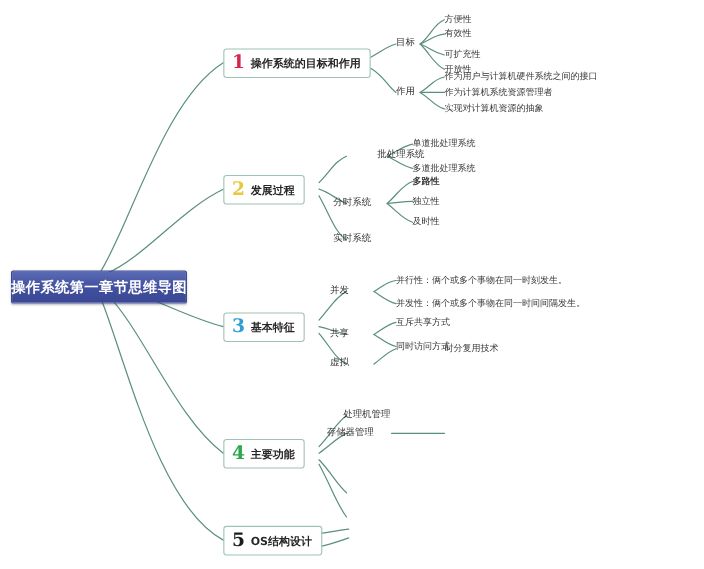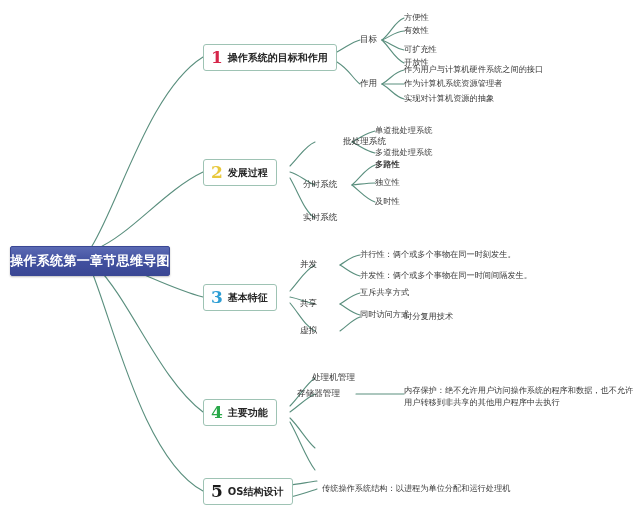--- a/index.html
+++ b/index.html
@@ -187,22 +187,20 @@
   <div class="node l2" style="left:300px; top:326px;">虚拟</div>
   <div class="node l3" style="left:360px; top:312px;padding-left:44px;">时分复用技术</div>
 
   <div class="branch" style="left:203px; top:399px;">
     <span class="num" style="color:#2aa84a;">4</span>
     <span class="blabel">主要功能</span>
   </div>
 
   <div class="node l2" style="left:297px; top:373px;margin-left:15px;">处理机管理</div>
   <div class="node l2" style="left:297px; top:389px;">存储器管理</div>
-  <div class="node l3 wrap" style="left:404px; top:385px;">内存保护：绝不允许用户访问操作系统的程序和数据，也不允许用户转移到非共享的其他用户程序中去执行</div>
 
   <div class="branch" style="left:203px; top:478px;">
     <span class="num" style="color:#1b1b1b;">5</span>
     <span class="blabel">OS结构设计</span>
   </div>
 
-  <div class="node l3" style="left:322px; top:484px;">传统操作系统结构：以进程为单位分配和运行处理机</div>
 
 </div>
 
 </body></html>

